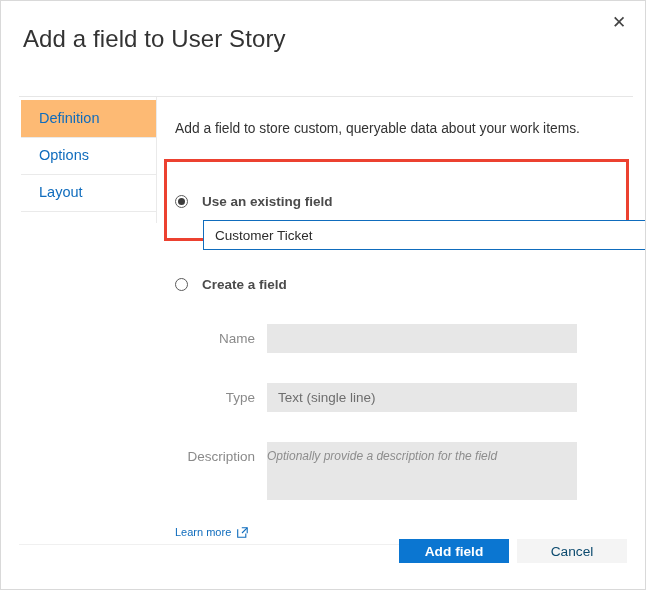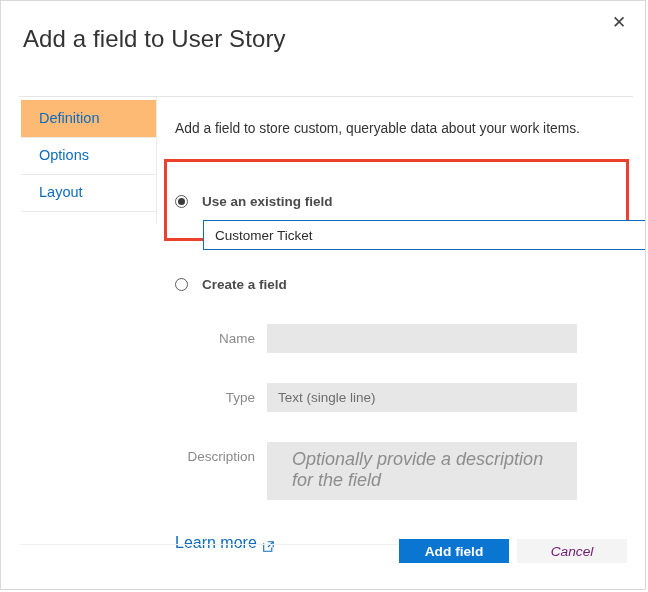--- a/index.html
+++ b/index.html
@@ -251,31 +251,31 @@
   .field-control.single {
     height: 29px;
     line-height: 29px;
     padding-left: 11px;
     font-size: 13.5px;
     color: #6e6e6e;
   }
   .field-control.empty { color: transparent; }
   .field-control.area {
     height: 58px;
-    padding: 7px 25px;
-    font-size: 18px;
+    padding: 7px 0;
+    font-size: 12px;
     font-style: italic;
     color: #8d8d8d;
   }
 
   .learn-more {
     display: inline-flex;
     align-items: center;
-    margin-top: 34px;
-    font-size: 16px;
+    margin-top: 26px;
+    font-size: 11px;
     color: #0f6cbd;
     cursor: pointer;
     text-decoration: none;
   }
   .learn-more .ext-icon {
     margin-left: 6px;
     width: 11px;
     height: 11px;
     display: inline-block;
   }
@@ -312,22 +312,21 @@
     cursor: pointer;
     padding: 0 14px;
   }
   .btn-primary {
     background: #0b76d1;
     color: #ffffff;
     font-weight: bold;
   }
   .btn-secondary {
     background: #f4f4f4;
-    color: #701a75;
-    font-style: italic;
+    color: #0c4a6e;
   }
 </style>
 </head>
 <body>
 
 <div class="dialog">
 
   <div class="dialog-header">
     <div class="dialog-title">Add a field to User Story</div>
     <button class="close-button">

